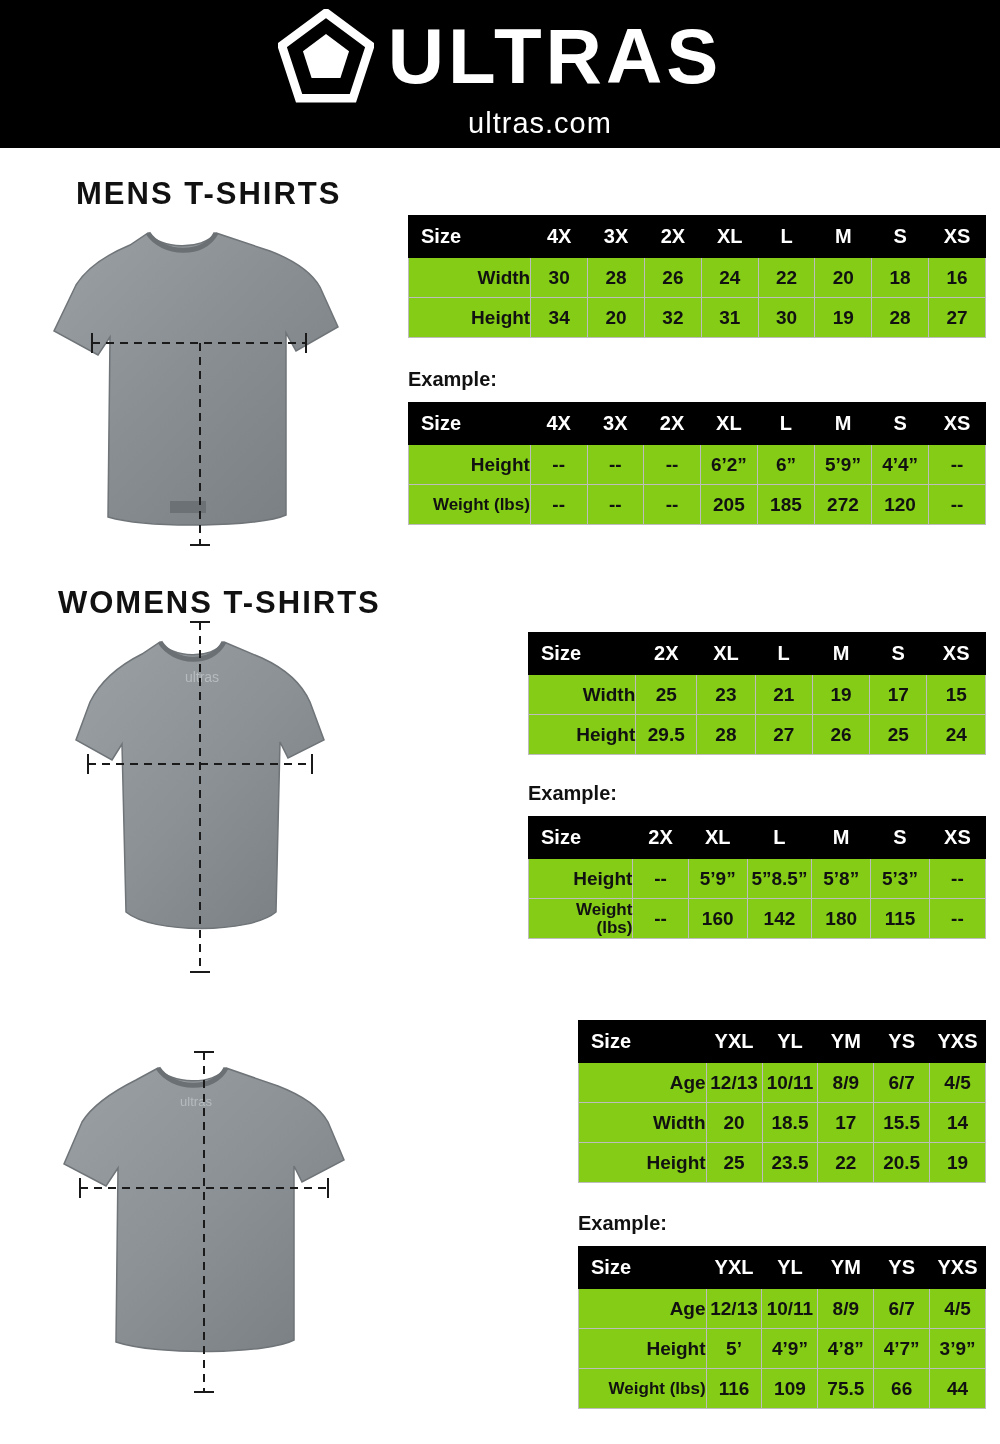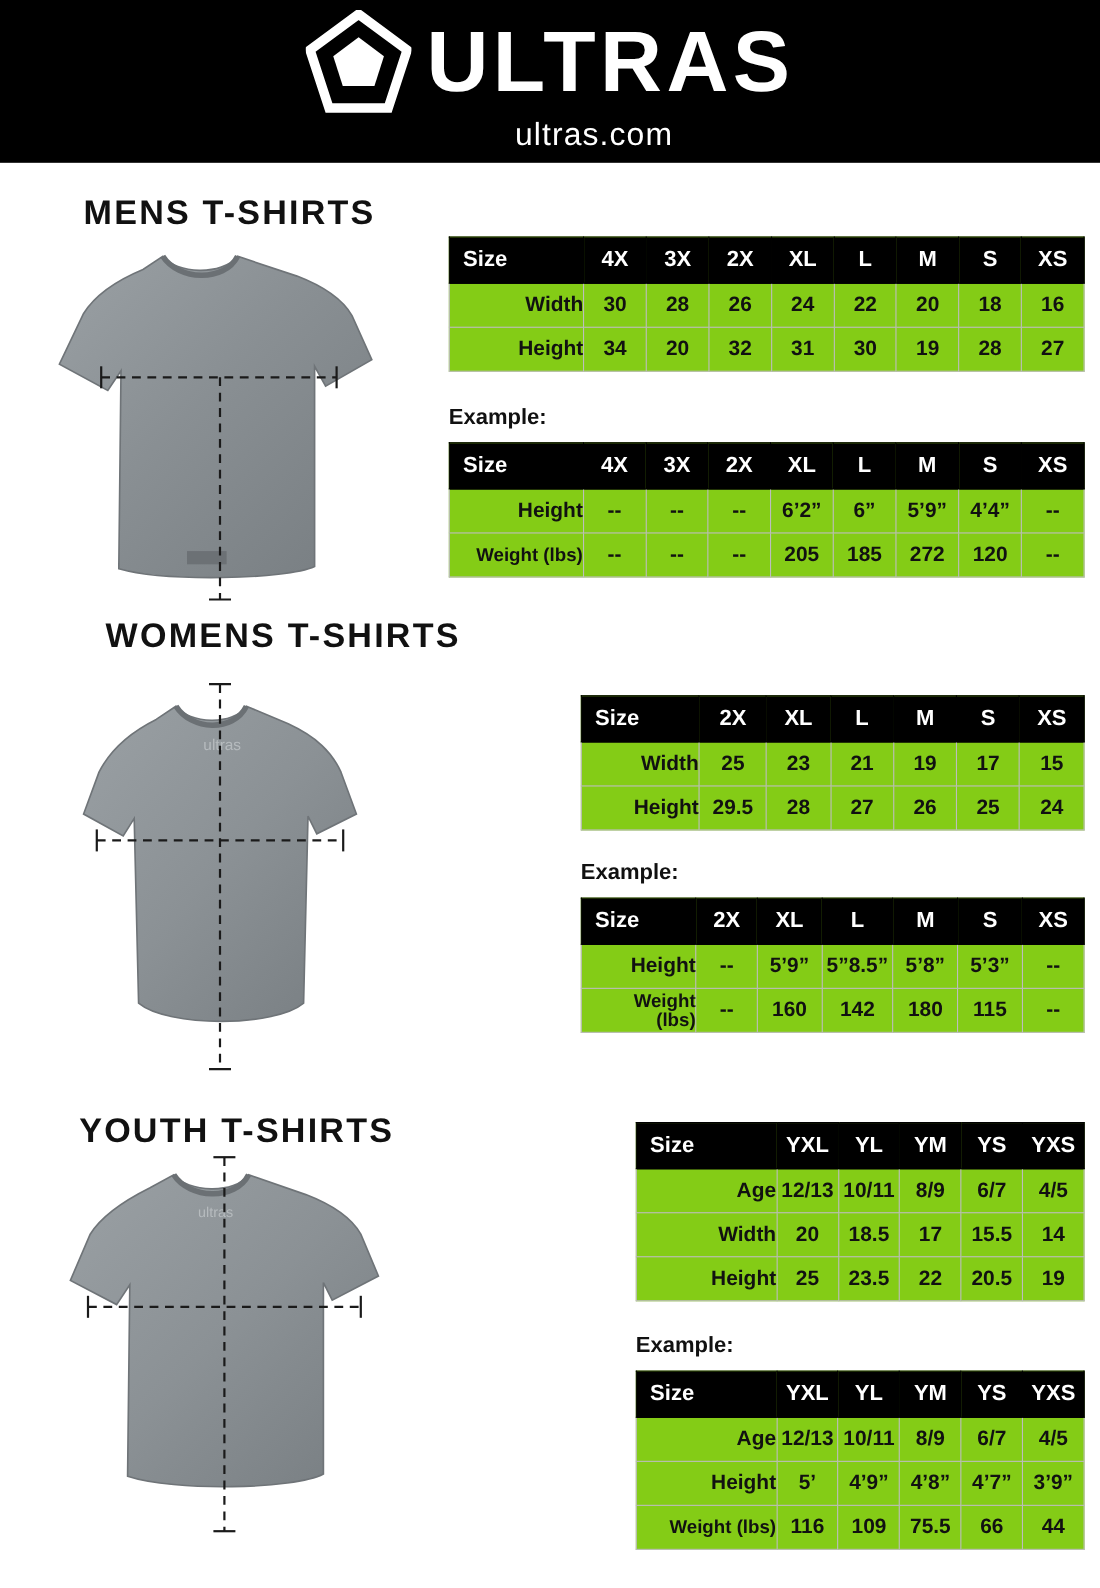--- a/index.html
+++ b/index.html
@@ -207,21 +207,21 @@
         <td>--</td>
         <td>205</td>
         <td>185</td>
         <td>272</td>
         <td>120</td>
         <td>--</td>
       </tr>
     </tbody>
   </table>
 
-  <div class="section-title" style="left:58px; top:560px;margin-left:38px;">WOMENS  T-SHIRTS</div>
+  <div class="section-title" style="left:58px; top:585px;">WOMENS  T-SHIRTS</div>
 
   <div class="shirt-wrap" style="left:30px; top:612px;">
     <svg class="shirt-svg" width="340" height="380" viewBox="0 0 340 380">
       <defs>
         <linearGradient id="gW" x1="0" y1="0" x2="1" y2="1">
           <stop offset="0%" stop-color="#9aa0a4"></stop>
           <stop offset="50%" stop-color="#8b9195"></stop>
           <stop offset="100%" stop-color="#777d81"></stop>
         </linearGradient>
       </defs>
@@ -306,21 +306,20 @@
         <td>--</td>
         <td>160</td>
         <td>142</td>
         <td>180</td>
         <td>115</td>
         <td>--</td>
       </tr>
     </tbody>
   </table>
 
-  <div class="section-title" style="left:72px; top:1010px;">YOUTH  T-SHIRTS</div>
 
   <div class="shirt-wrap" style="left:30px; top:1040px;">
     <svg class="shirt-svg" width="350" height="370" viewBox="0 0 350 370">
       <defs>
         <linearGradient id="gY" x1="0" y1="0" x2="1" y2="1">
           <stop offset="0%" stop-color="#9aa0a4"></stop>
           <stop offset="50%" stop-color="#8b9195"></stop>
           <stop offset="100%" stop-color="#777d81"></stop>
         </linearGradient>
       </defs>

